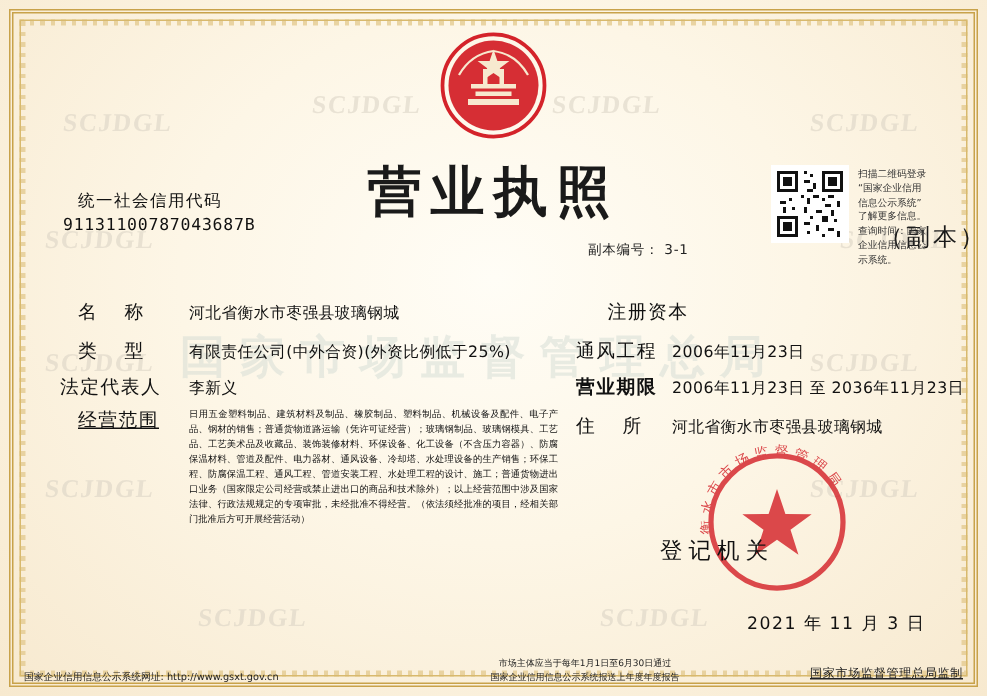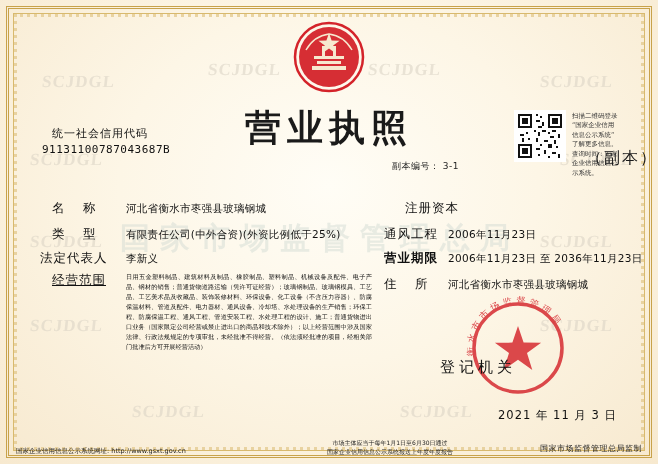--- a/index.html
+++ b/index.html
@@ -133,21 +133,21 @@
   .footer-left{
     position:absolute;left:16px;bottom:8px;
     font-size:6.5px;color:#222;
   }
   .footer-mid{
     position:absolute;left:300px;bottom:8px;width:180px;text-align:center;
     font-size:6px;color:#222;line-height:1.5;
   }
   .footer-right{
     position:absolute;right:16px;bottom:10px;
-    font-size:8px;color:#222;letter-spacing:.5px;
+    font-size:8px;color:#222;letter-spacing:.5px;text-decoration:underline;
   }
 </style>
 </head>
 <body>
 
 <div id="cert">
 
   <div class="border-outer"></div>
   <div class="border-pattern"></div>
   <div class="border-inner"></div>

